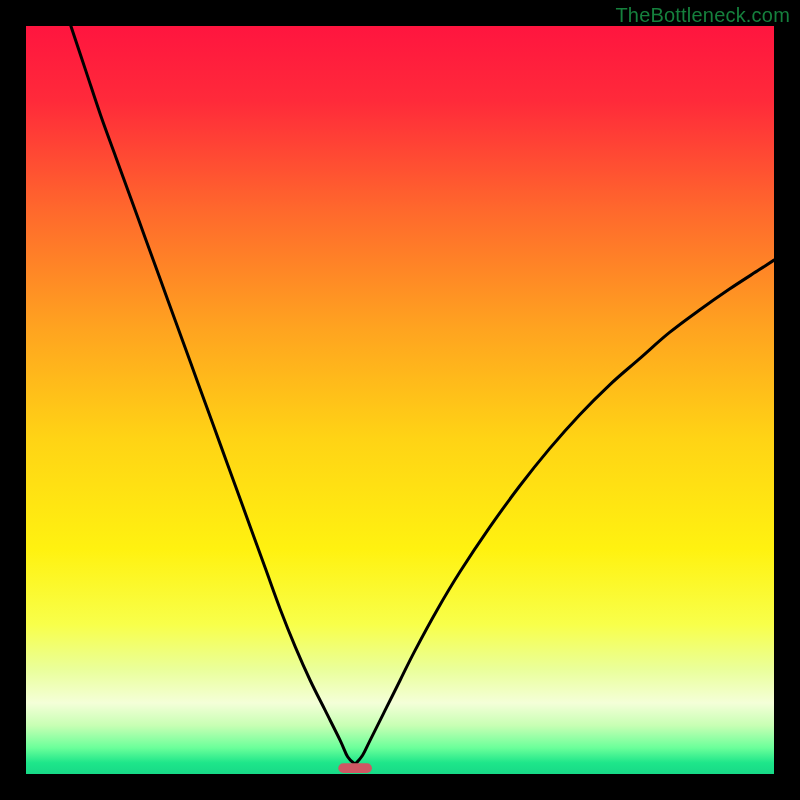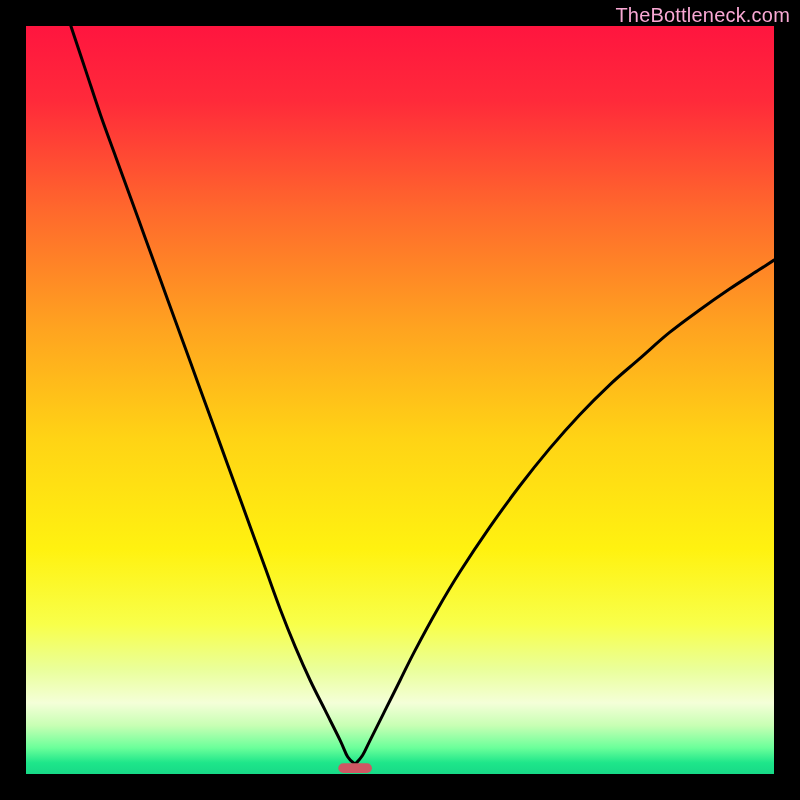--- a/index.html
+++ b/index.html
@@ -23,21 +23,21 @@
     position: absolute;
     left: 0;
     top: 0;
     width: 748px;
     height: 748px;
   }
   .watermark {
     position: absolute;
     top: 4px;
     right: 10px;
-    color: #f9a8d4;
+    color: #15803d;
     font-size: 20px;
     font-weight: 500;
     letter-spacing: 0.2px;
   }
   svg { display: block; }
 </style>
 </head>
 <body>
 
 <div class="frame">

